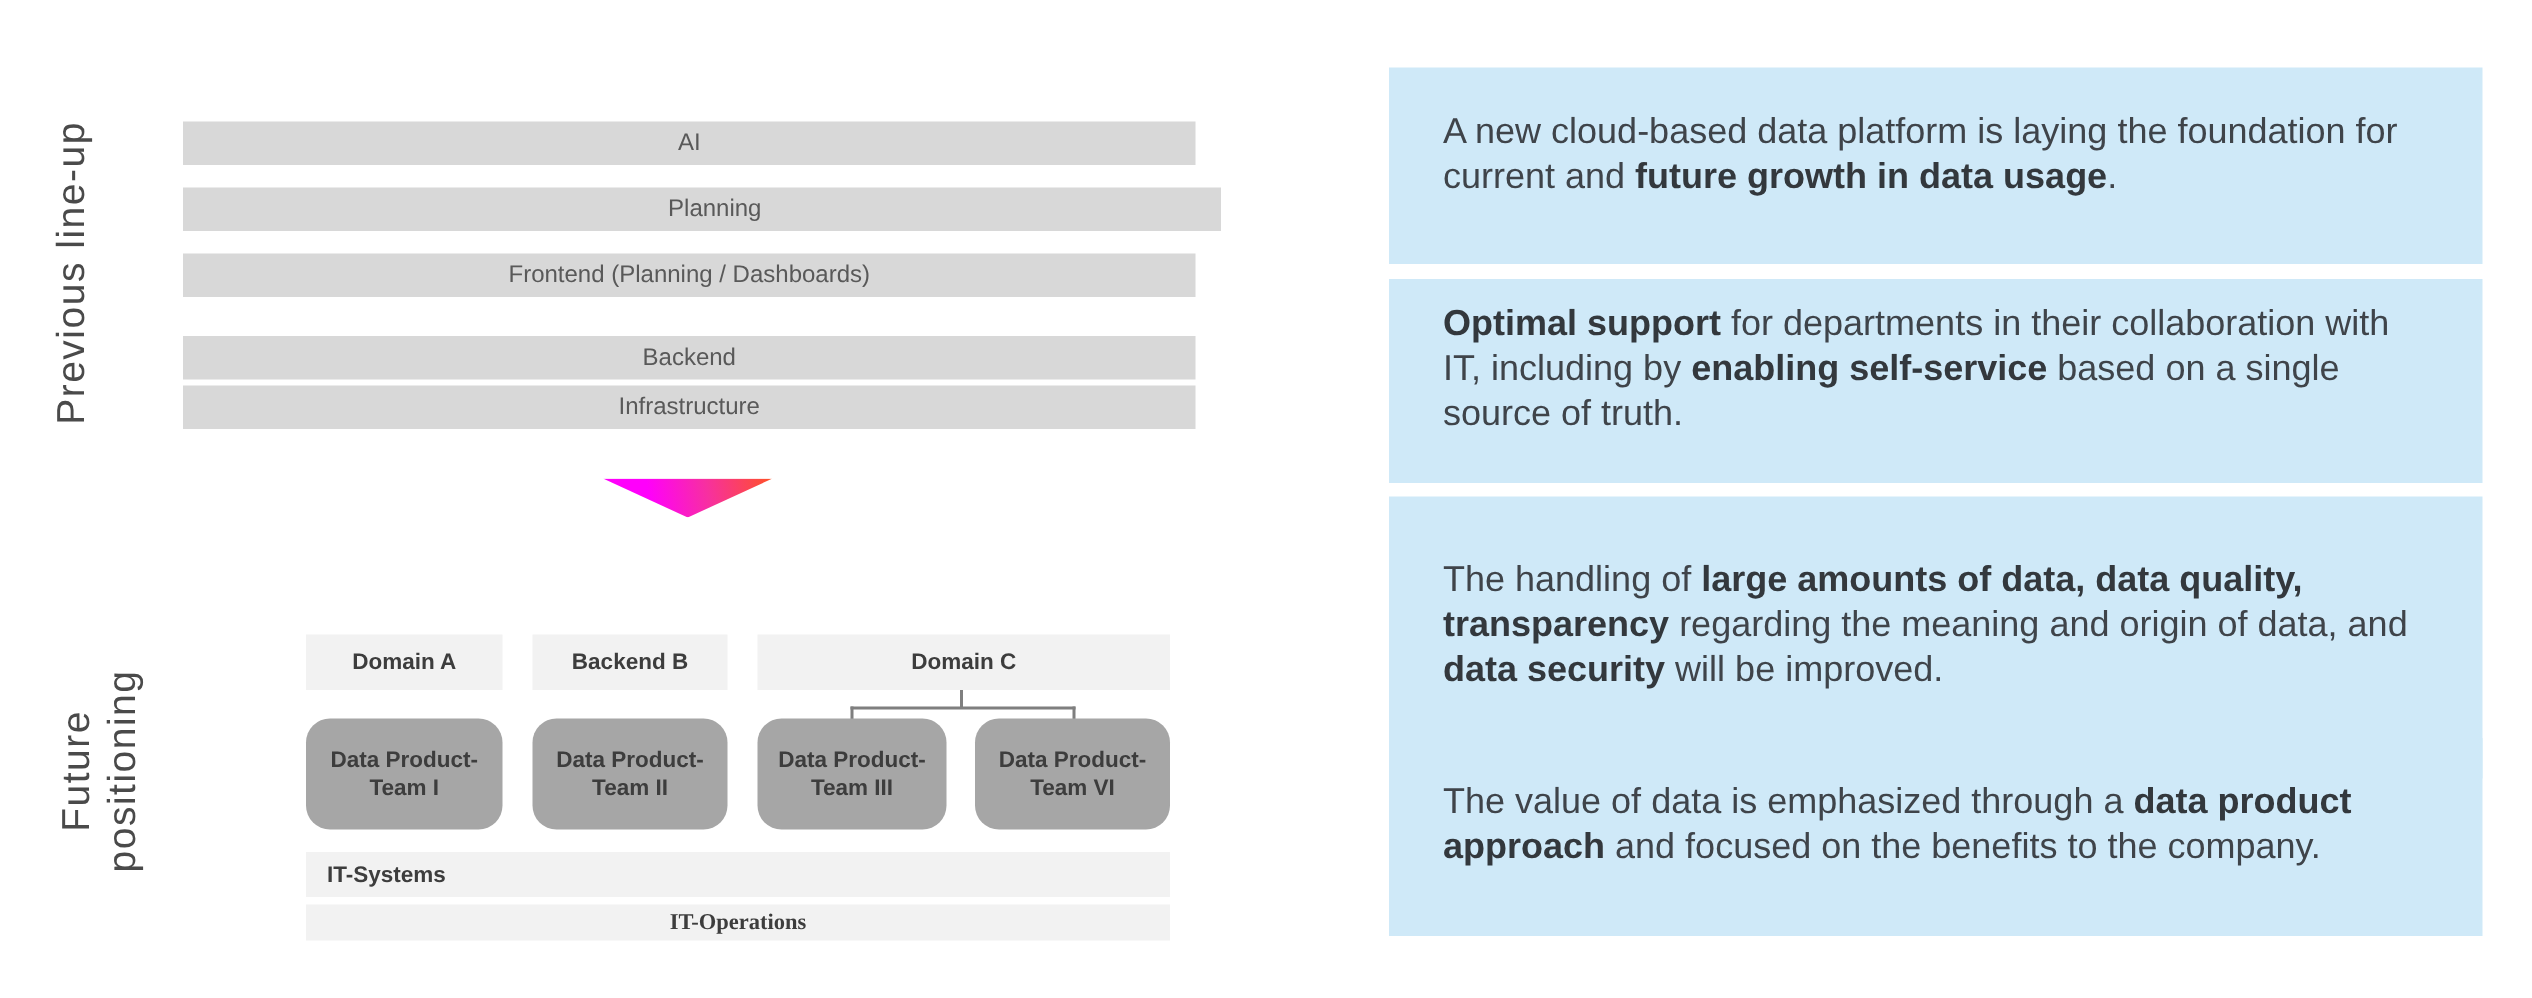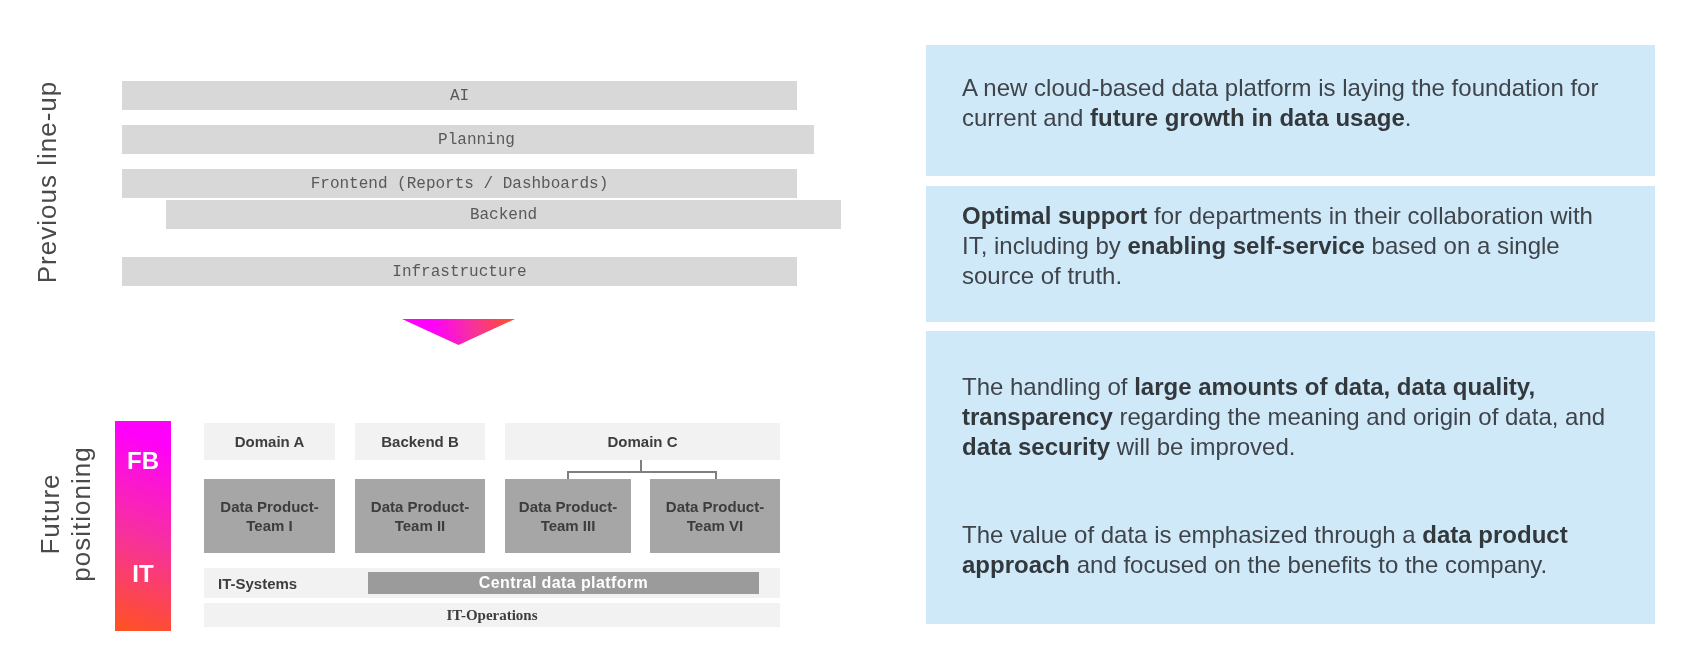--- a/index.html
+++ b/index.html
@@ -16,21 +16,21 @@
   
   .vlabel { position:absolute; transform:rotate(-90deg); transform-origin:center;
             color:#4a4a4a; font-size:26px; line-height:31px; letter-spacing:1px;
             text-align:center; white-space:nowrap; }
   #prev-label   { width:250px; height:40px; left:-73px; top:162px; }
   #future-label { width:250px; height:62px; left:-59px; top:483px; }
 
   
   .layer-bar { position:absolute; left:122px; width:675px; height:29px;
                background:var(--bar-gray); color:var(--text-mid); font-size:16px;
-               display:flex; align-items:center; justify-content:center;font-family:Liberation Mono, monospace; }
+               display:flex; align-items:center; justify-content:center; }
 
   
   .arrow { position:absolute; left:402px; top:319px; width:113px; height:26px;
            background:linear-gradient(80deg, var(--accent-magenta) 28%, var(--accent-pink) 62%, var(--accent-orange) 100%);
            clip-path:polygon(0 0, 100% 0, 50% 100%); }
 
   
   .gbar { position:absolute; left:115px; top:421px; width:56px; height:210px;
           background:linear-gradient(198deg, var(--accent-magenta) 10%, var(--accent-pink) 55%, var(--accent-orange) 98%); }
   .gbar .axis { position:absolute; width:100%; text-align:center; color:#ffffff;
@@ -38,21 +38,21 @@
   #axis-fb { top:26px; }
   #axis-it { top:139px; }
 
   
   .domain { position:absolute; top:423px; height:37px; background:var(--panel-light);
             font-weight:bold; font-size:15px; color:var(--text-dark);
             display:flex; align-items:center; justify-content:center; }
   .team { position:absolute; top:479px; height:74px; background:var(--team-gray);
           font-weight:bold; font-size:15px; color:var(--text-dark); line-height:19px;
           display:flex; align-items:center; justify-content:center;
-          text-align:center; white-space:pre-line; }
+          text-align:center; white-space:pre-line;border-radius:16px; }
 
   
   .cline { position:absolute; background:var(--line-gray); }
   #bracket-stub  { left:640px; top:460px; width:2px;   height:12px; }
   #bracket-hline { left:567px; top:471px; width:150px; height:2px; }
   #bracket-v1    { left:567px; top:471px; width:2px;   height:9px; }
   #bracket-v2    { left:715px; top:471px; width:2px;   height:9px; }
 
   
   #itsys { position:absolute; left:204px; top:568px; width:576px; height:30px;
@@ -76,37 +76,33 @@
 <body>
 
 <div class="canvas">
 
 
   <div class="vlabel" id="prev-label">Previous line-up</div>
 
   <div id="layer-bars">
       <div class="layer-bar" style="top: 81px;">AI</div>
       <div class="layer-bar" style="top: 125px; padding-left: 17px;">Planning</div>
-      <div class="layer-bar" style="top: 169px;">Frontend (Reports / Dashboards)</div>
-      <div class="layer-bar" style="top: 200px; margin-left: 44px;">Backend</div>
+      <div class="layer-bar" style="top: 169px;">Frontend (Planning / Dashboards)</div>
+      <div class="layer-bar" style="top: 224px;">Backend</div>
       <div class="layer-bar" style="top: 257px;">Infrastructure</div>
     </div>
 
   <div class="arrow"></div>
 
 
   <div class="vlabel" id="future-label">
     <div>Future</div>
     <div>positioning</div>
   </div>
 
-  <div class="gbar">
-    <div class="axis" id="axis-fb">FB</div>
-    <div class="axis" id="axis-it">IT</div>
-  </div>
 
   <div id="domain-row">
       <div class="domain" style="left: 204px; width: 131px;">Domain A</div>
       <div class="domain" style="left: 355px; width: 130px;">Backend B</div>
       <div class="domain" style="left: 505px; width: 275px;">Domain C</div>
     </div>
 
   <div class="cline" id="bracket-stub"></div>
   <div class="cline" id="bracket-hline"></div>
   <div class="cline" id="bracket-v1"></div>
@@ -117,21 +113,20 @@
 Team I</div>
       <div class="team" style="left: 355px; width: 130px;">Data Product-
 Team II</div>
       <div class="team" style="left: 505px; width: 126px;">Data Product-
 Team III</div>
       <div class="team" style="left: 650px; width: 130px;">Data Product-
 Team VI</div>
     </div>
 
   <div id="itsys">IT-Systems</div>
-  <div id="platform">Central data platform</div>
   <div id="itops">IT-Operations</div>
 
   <div id="benefits">
       <div class="card" style="top: 45px; height: 131px;">
         <div><span>A new cloud-based data platform is laying the foundation for current and </span><b>future growth in data usage</b><span>.</span></div>
       </div>
       <div class="card" style="top: 186px; height: 136px; justify-content: center;">
         <div><b>Optimal support</b><span> for departments in their collaboration with IT, including by </span><b>enabling self-service</b><span> based on a single source of truth.</span></div>
       </div>
       <div class="card" style="top: 331px; height: 188px;">

